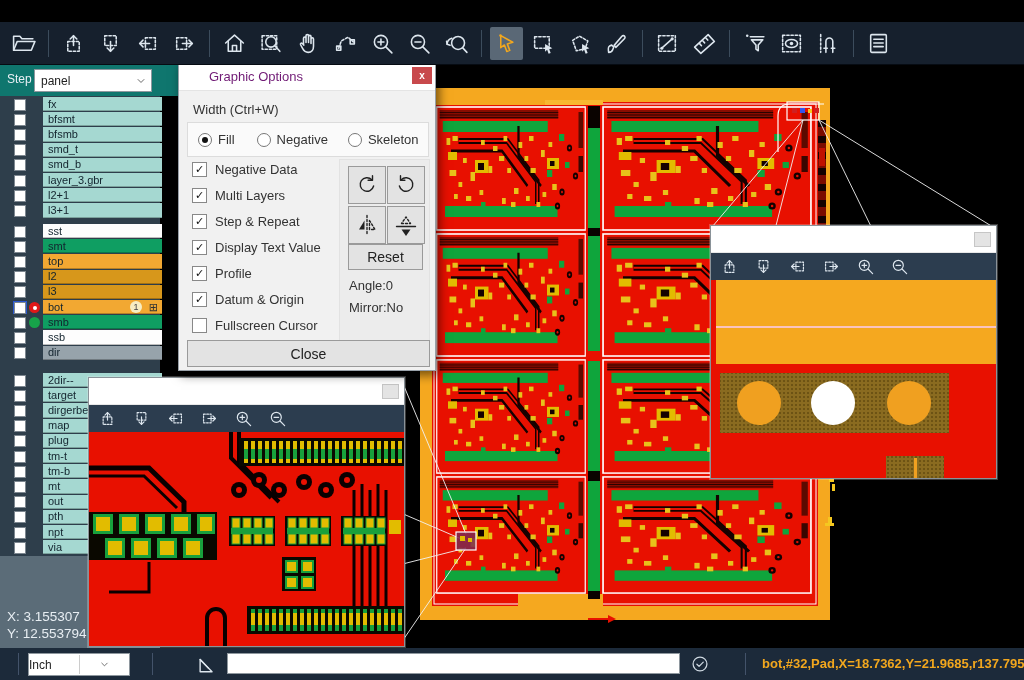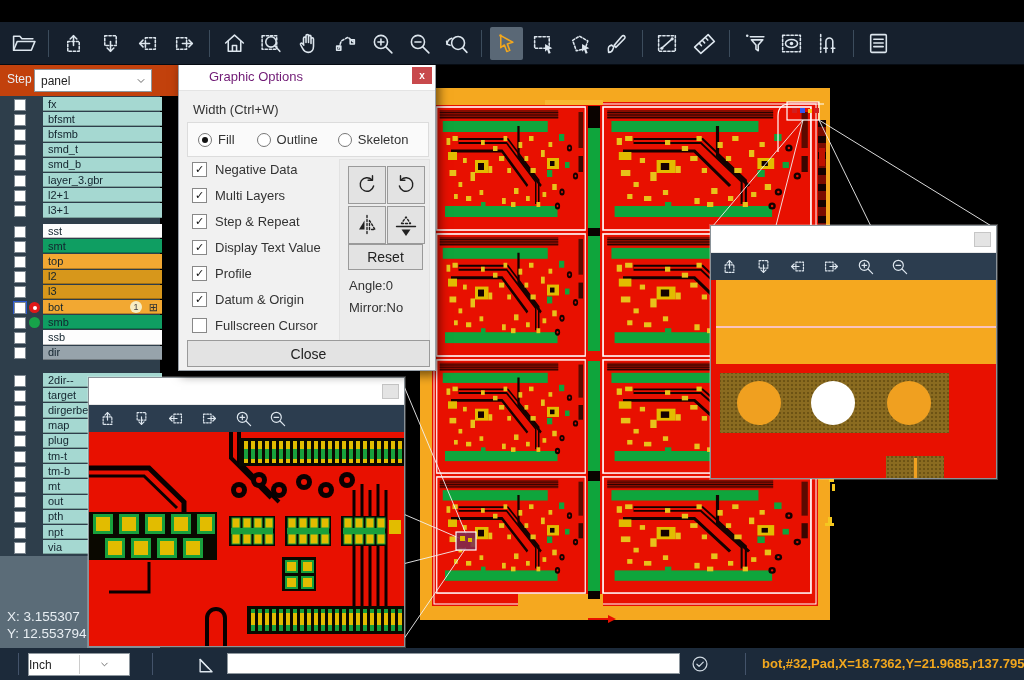--- a/index.html
+++ b/index.html
@@ -22,21 +22,21 @@
   .tool-btn.active{background:#5a6876;color:#f2a71e;}
   .tb-sep{width:1px;height:27px;background:#3c4c5c;margin:0 6px;flex:0 0 auto;}
 
   
   #canvas{position:absolute;left:160px;top:64px;width:864px;height:584px;background:#000;z-index:1;}
   #panel-svg{position:absolute;left:260px;top:24px;}
   #overlay{position:absolute;left:0;top:0;z-index:2;pointer-events:none;}
 
   
   #sidebar{position:absolute;left:0;top:64px;width:160px;height:584px;background:#5b6c78;z-index:3;}
-  #step-row{position:absolute;top:0;left:0;width:192px;height:32px;background:#c2410c;}
+  #step-row{position:absolute;top:0;left:0;width:192px;height:32px;background:#0f766e;}
   #step-label{position:absolute;left:7px;top:8px;color:#e9eff5;font-size:12px;}
   #step-select{position:absolute;left:34px;top:5px;width:116px;height:21px;background:#fff;
                border:1px solid #8e979e;display:flex;align-items:center;}
   #step-select span{font-size:12px;color:#222;padding-left:6px;flex:1;}
   #step-select .icon{width:14px;height:14px;color:#555;margin-right:3px;}
   #rows-bg{position:absolute;top:32px;left:0;width:160px;height:460px;background:#2e3e4b;}
   .layer-row{position:absolute;left:11px;width:160px;height:15.2px;}
   .sb-checkwrap{position:absolute;left:2px;top:1px;width:14px;height:13px;display:flex;
                 align-items:center;justify-content:center;}
   .sb-checkwrap.hl{background:#2a57d0;}
@@ -931,21 +931,21 @@
       <div id="dlg-close">x</div>
     </div>
     <div id="dlg-width-label">Width (Ctrl+W)</div>
     <div id="dlg-radiobox">
         <div class="radio-item">
           <span class="radio sel"></span>
           <span class="radio-label">Fill</span>
         </div>
         <div class="radio-item">
           <span class="radio"></span>
-          <span class="radio-label">Outline</span>
+          <span class="radio-label">Negative</span>
         </div>
         <div class="radio-item">
           <span class="radio"></span>
           <span class="radio-label">Skeleton</span>
         </div>
       </div>
     <div id="dlg-checks">
         <div class="dlg-cb-row" style="top: 97px;">
           <span class="dlg-cb">✓</span>
           <span class="dlg-cb-label">Negative Data</span>

